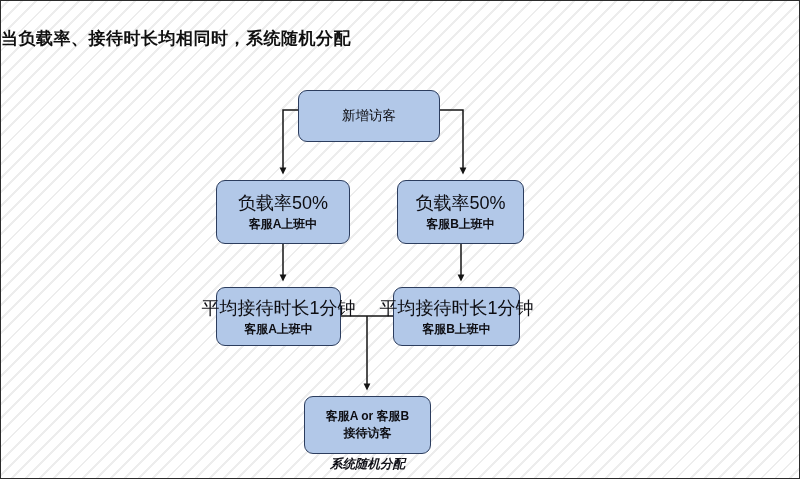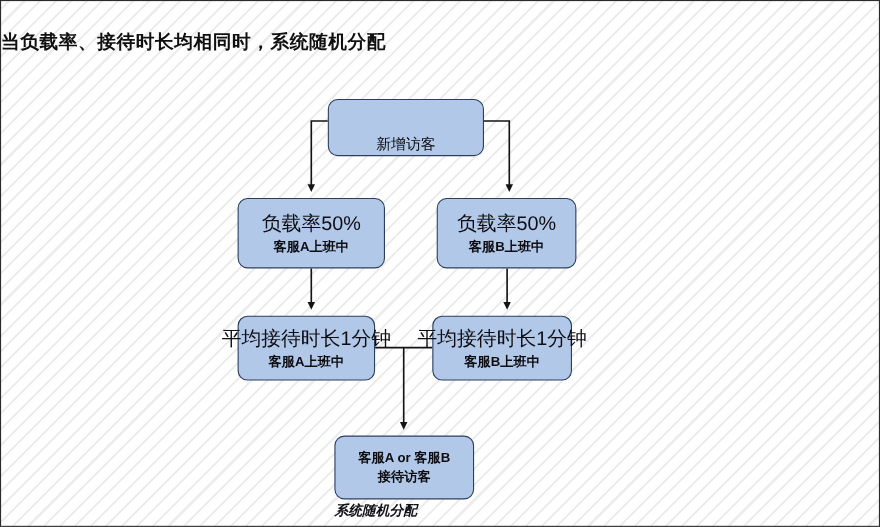--- a/index.html
+++ b/index.html
@@ -77,34 +77,34 @@
     font-size: 12px;
     font-weight: bold;
     white-space: nowrap;
   }
 
   .node.single .ln1 {
     font-size: 13.5px;
   }
 
   
-  #node-new-visitor { left: 297px; top: 89px;  width: 142px; height: 52px; justify-content: flex-end; }
+  #node-new-visitor { left: 297px; top: 89px;  width: 142px; height: 52px; }
   #node-load-a      { left: 215px; top: 179px; width: 134px; height: 64px; }
   #node-load-b      { left: 396px; top: 179px; width: 127px; height: 64px; }
   #node-avg-a       { left: 215px; top: 286px; width: 125px; height: 59px; }
   #node-avg-b       { left: 392px; top: 286px; width: 127px; height: 59px; }
   #node-result      { left: 303px; top: 395px; width: 127px; height: 58px; align-items: center; }
 
   
   #caption {
     position: absolute;
     left: 303px;
     top: 455px;
     width: 127px;
-    text-align: left;
+    text-align: center;
     font-size: 12.5px;
     font-style: italic;
     font-weight: bold;
     color: #111118;
     white-space: nowrap;
   }
 </style>
 </head>
 <body>
 

